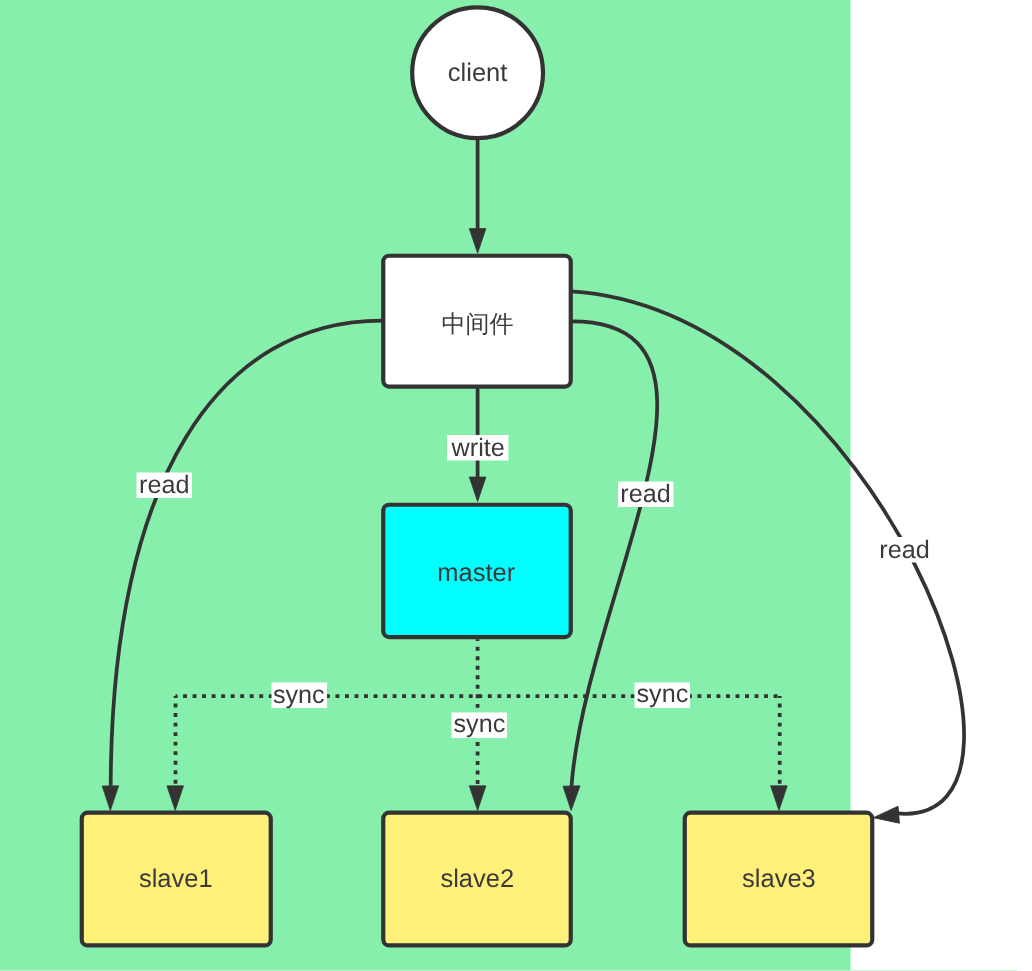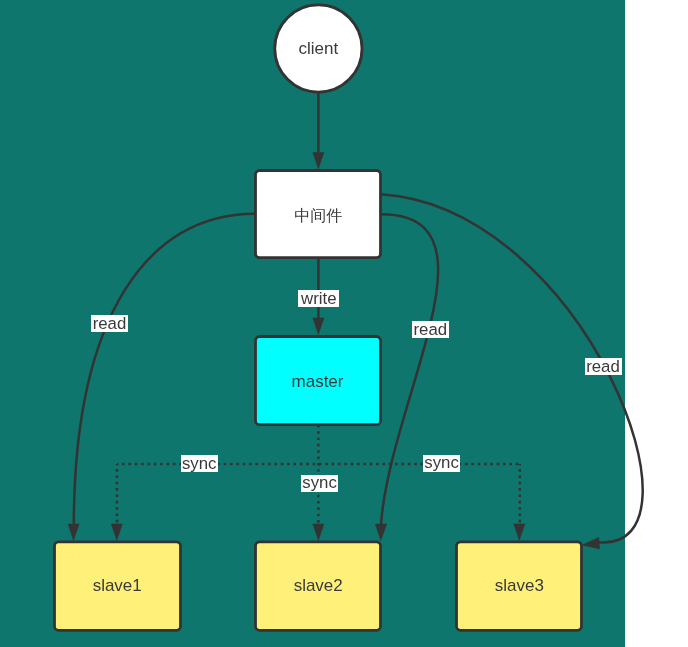--- a/index.html
+++ b/index.html
@@ -1,17 +1,17 @@
 <!DOCTYPE html>
 <html><head>
 <meta charset="utf-8">
 <style>
   html,body{margin:0;padding:0;}
   body{width:688px;height:647px;background:#ffffff;font-family:"Liberation Sans",sans-serif;overflow:hidden;}
-  #stage{position:relative;width:625px;height:647px;background:#0f766e;text-align:center;}
+  #stage{position:relative;width:567px;height:647px;background:#86efac;text-align:center;}
   svg{position:absolute;left:0;top:0;display:block;}
   .nodelabel{font-size:17px;fill:#3a3a3a;}
   .edgelabel{font-size:16.8px;fill:#3a3a3a;}
   .cjklabel{font-size:16px;fill:#3a3a3a;}
   .shape{stroke:#333333;stroke-width:2.8;}
   .edge{fill:none;stroke:#333333;stroke-width:2.5;}
   .dot{fill:none;stroke:#333333;stroke-width:2.5;stroke-dasharray:2.6 3.75;stroke-dashoffset:1.3;}
 </style>
 </head>
 <body>

